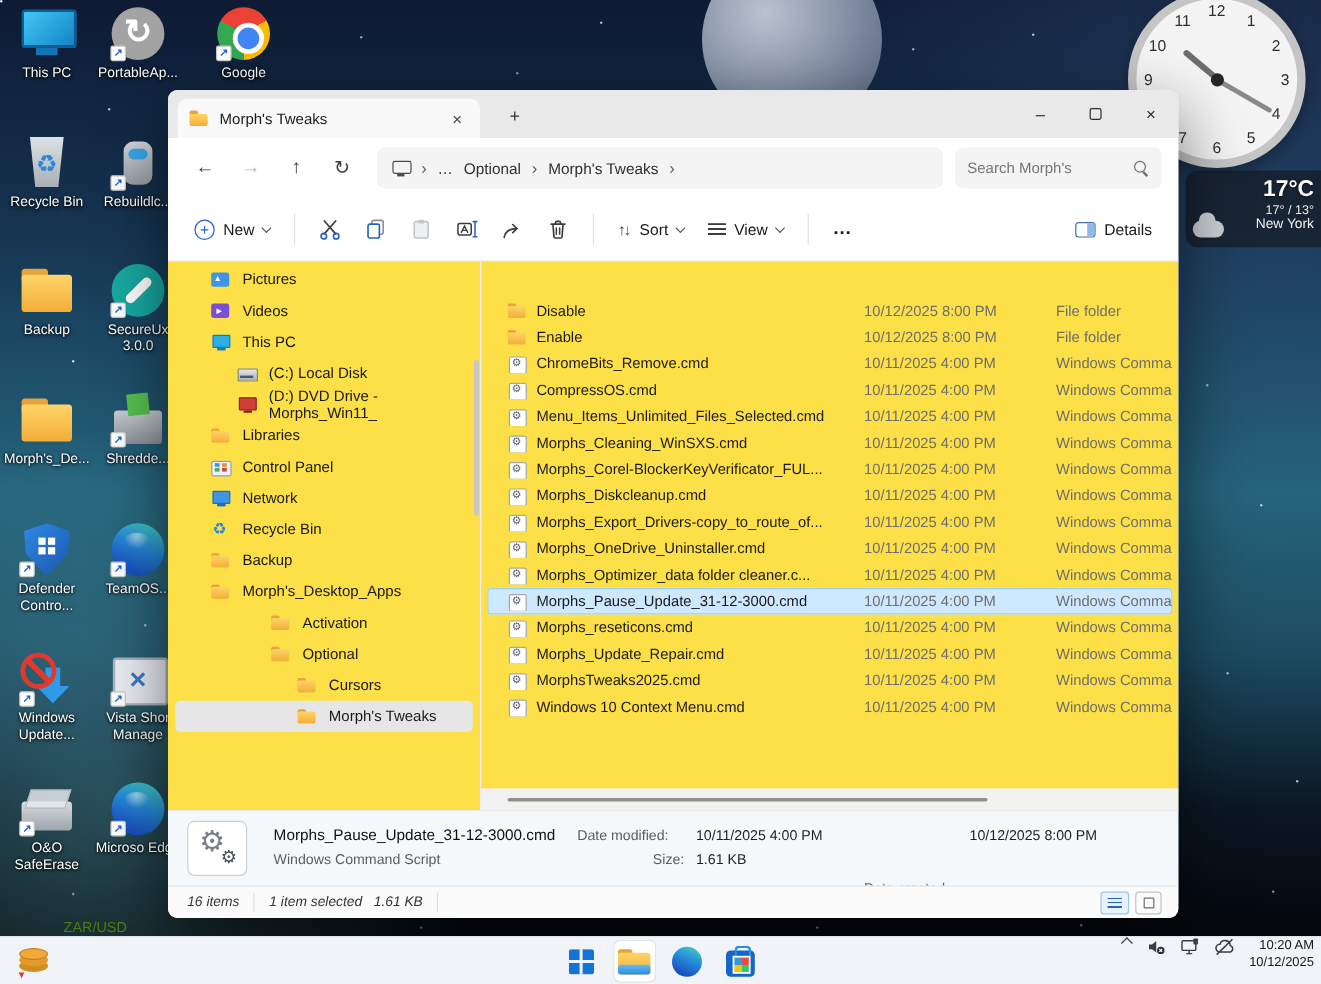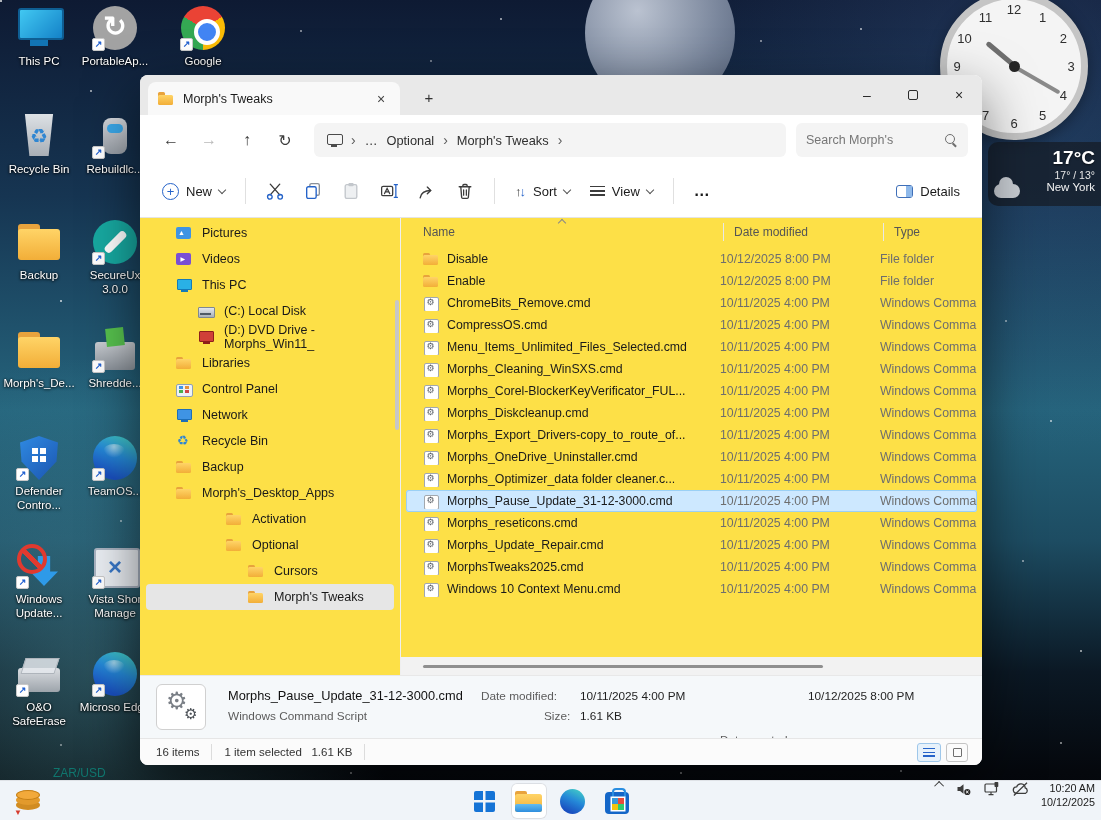--- a/index.html
+++ b/index.html
@@ -176,37 +176,37 @@
   .dp-icon .g2 { position:absolute; left:27px; top:20px; font-size:15px; color:#4a4f55; }
   .dp-text { position:absolute; font-size:11.8px; }
   .dp-filename { left:88px; top:12px; font-size:12.8px; color:#111; }
   .dp-type { left:88px; top:33px; color:#5c5c5c; }
   .dp-lbl { color:#5c5c5c; } .dp-val { color:#1f1f1f; }
   .dp-mod-l { left:341px; top:13px; } .dp-mod-v { left:440px; top:13px; }
   .dp-cre-l { left:580px; top:13px;margin-top:44px; } .dp-cre-v { left:668px; top:13px; }
   .dp-size-l { left:404px; top:33px; } .dp-size-v { left:440px; top:33px; }
 
   .statusbar { position:absolute; left:0; right:0; bottom:0; height:27px; background:#fbfbfb; border-top:1px solid #e6e6e6;
-    display:flex; align-items:center; padding:0 14px; gap:0; font-size:11.5px; color:#333; }
+    display:flex; align-items:center; padding:0 14px; gap:0; font-size:11.5px; color:#333;font-style:italic; }
   .st-sec { padding:0 12px; border-right:1px solid #dcdcdc; height:16px; line-height:16px; }
   .st-sec:first-child { padding-left:2px; }
   .st-views { margin-left:auto; display:flex; gap:5px; }
   .st-view1 { width:24px; height:19px; border:1px solid #9ec7ea; background:#e7f2fb; border-radius:3px; display:flex; align-items:center; justify-content:center; }
   .st-view1 i { display:block; width:12px; height:9px; background:repeating-linear-gradient(180deg,#2563c9 0 1.3px,transparent 1.3px 3.6px); }
   .st-view2 { width:22px; height:19px; border:1px solid #c4c4c4; border-radius:3px; display:flex; align-items:center; justify-content:center; }
   .st-view2 i { display:block; width:9px; height:9px; border:1.2px solid #6f6f6f; border-radius:1px; }
 
   
   .taskbar { position:absolute; left:0; right:0; bottom:0; height:40px; background:#f0f4f9; border-top:1px solid rgba(0,0,0,.07); z-index:10; }
   .tb-widget { position:absolute; left:4px; top:0; height:40px; display:flex; align-items:center; gap:9px; padding:0 10px; border-radius:6px; }
   .coins { position:relative; width:30px; height:26px; }
   .coins::before { content:""; position:absolute; left:2px; top:2px; width:22px; height:8px; border-radius:50%;
     background:#f2a93b; border:1px solid #c57f15; box-shadow:0 5px 0 #e29a2c, 0 10px 0 #d18c22; }
   .coins::after { content:"▼"; position:absolute; left:0px; bottom:-3px; font-size:8px; color:#d63c2f; }
-  .tb-widget .pair { font-size:12px; color:#0f766e;text-align:center; }
+  .tb-widget .pair { font-size:12px; color:#4d7c0f;text-align:center; }
   .tb-widget .chg { font-size:11px; color:#4a4a4a;margin-top:44px; }
   .tb-center { position:absolute; left:50%; top:0; transform:translateX(-50%); height:40px; display:flex; align-items:center; gap:8px; }
   .tbbtn { width:36px; height:36px; border-radius:6px; display:flex; align-items:center; justify-content:center; }
   .tbbtn.active { background:#fff; box-shadow:inset 0 0 0 1px #dcdfe4; }
   .starticon { width:21px; height:21px; background:
       linear-gradient(#f0f4f9,#f0f4f9) center/2.5px 100% no-repeat,
       linear-gradient(#f0f4f9,#f0f4f9) center/100% 2.5px no-repeat, #1573d6; border-radius:2px; }
   .tbfolder { position:relative; width:27px; height:21px; }
   .tbfolder::before { content:""; position:absolute; top:0; left:0; width:12px; height:6px; background:#e8a33d; border-radius:2px 2px 0 0; }
   .tbfolder::after { content:""; position:absolute; top:3px; left:0; width:27px; height:18px; background:linear-gradient(#ffd467,#f2ae38); border-radius:2.5px; }
@@ -550,26 +550,20 @@
 
             <div class="sb-item" data-indent="4" data-selected="true">
               <span class="ticon" data-ticon="folder"></span>
               <span>Morph's Tweaks</span>
             </div>
           </div>
         <div class="sb-scroll"></div>
       </div>
 
       <div class="filearea">
-        <div class="fl-header">
-          <span class="hcell">Name</span>
-          <span class="hcell">Date modified</span>
-          <span class="hcell">Type</span>
-          <span class="sort-caret"></span>
-        </div>
         <div class="fl-rows">
 
             <div class="fl-row">
               <span class="fl-name">
                 <span class="ficon" data-ficon="folder"></span>
                 <span>Disable</span>
               </span>
               <span class="fl-date">10/12/2025 8:00 PM</span>
               <span class="fl-type">File folder</span>
             </div>

